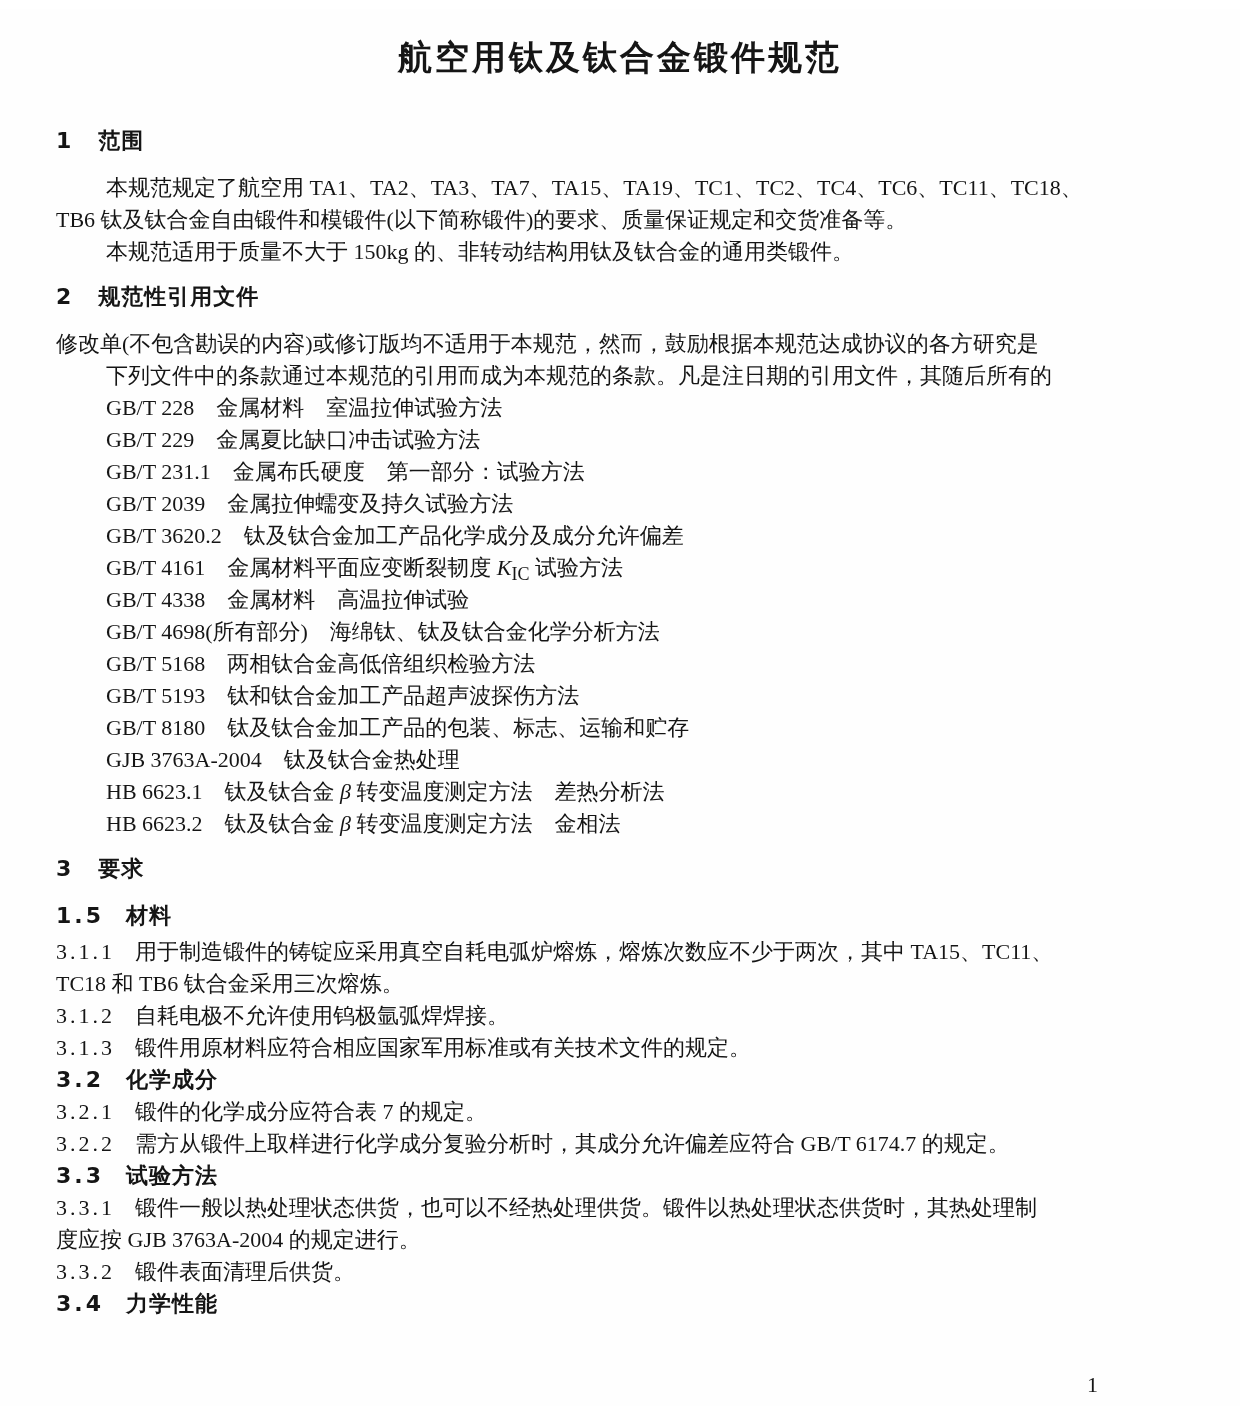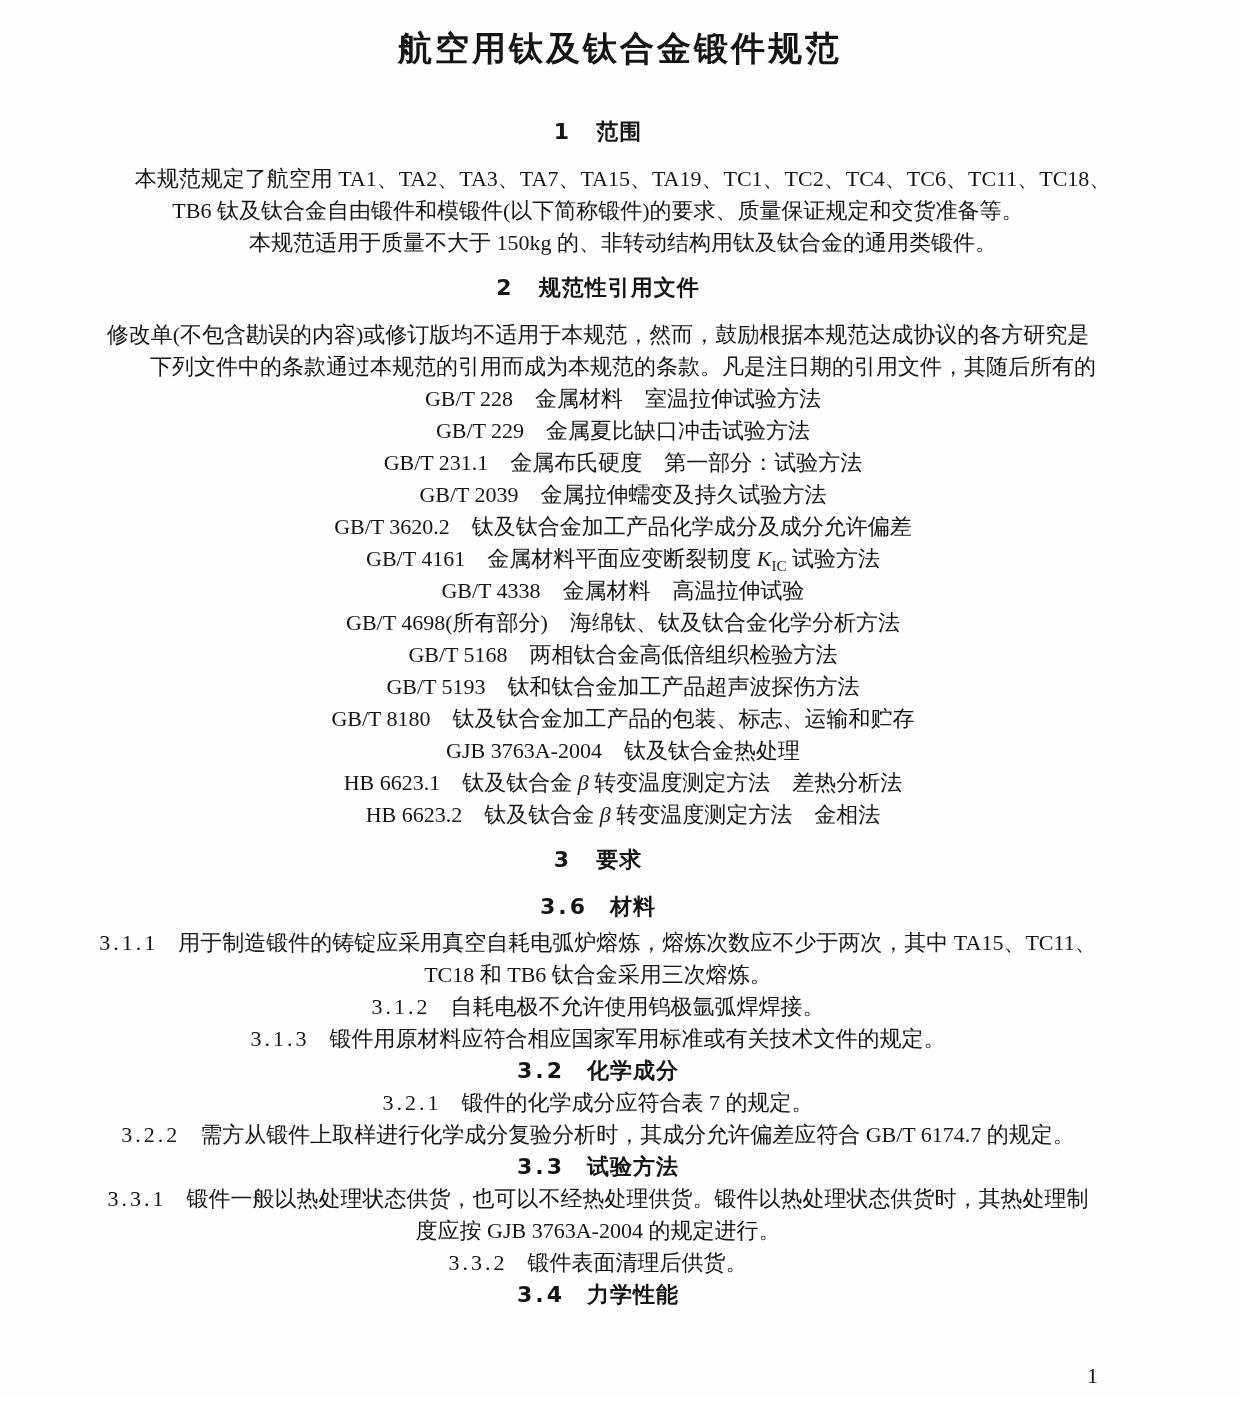--- a/index.html
+++ b/index.html
@@ -3,30 +3,31 @@
 <meta charset="utf-8">
 <style>
   html,body{margin:0;padding:0;background:#ffffff;}
   .page{
     position:relative;
     width:1240px;height:1397px;
     background:#fefefe;
     color:#151515;
     font-family:"Liberation Serif","DejaVu Serif",serif;
     overflow:hidden;
+    margin-top:9px;
   }
   .title{
     margin:26px 0 44px 0;
     font-size:34px;
     font-weight:bold;
     text-align:center;
     letter-spacing:3px;
     font-family:"DejaVu Sans","Liberation Sans",sans-serif;
   }
-  .content{padding:0 100px 0 56px;text-align:center;}
+  .content{padding:0 100px 0 56px;}
   .line{
     font-size:22px;
     line-height:32px;
     white-space:pre;
   }
   .p1{text-indent:50px;}
   .ref{padding-left:50px;}
   .h2{
     font-weight:bold;
     font-family:"DejaVu Sans","Liberation Sans",sans-serif;
@@ -36,21 +37,21 @@
   .h3{
     font-weight:bold;
     font-family:"DejaVu Sans","Liberation Sans",sans-serif;
     letter-spacing:1px;
   }
   .h3-first{margin:11px 0 4px 0;}
   .h2 .num{margin-right:26px;}
   .h3 .num{margin-right:22px;letter-spacing:3px;}
   .clause .cnum{margin-right:20px;letter-spacing:3px;}
   .it{font-style:italic;font-family:"Liberation Serif",serif;letter-spacing:0;}
-  sub.sb{font-size:15px;line-height:0;}
+  sub.sb{font-size:18px;line-height:0;}
   .page-number{
     position:absolute;
     right:142px;bottom:8px;
     font-size:22px;
   }
 </style>
 </head>
 <body>
 
 <div class="page">
@@ -83,21 +84,21 @@
     <div class="line ref">GB/T 5168　两相钛合金高低倍组织检验方法</div>
     <div class="line ref">GB/T 5193　钛和钛合金加工产品超声波探伤方法</div>
     <div class="line ref">GB/T 8180　钛及钛合金加工产品的包装、标志、运输和贮存</div>
     <div class="line ref">GJB 3763A-2004　钛及钛合金热处理</div>
 
     <div class="line ref"><span>HB 6623.1　钛及钛合金 </span><span class="it">β</span><span> 转变温度测定方法　差热分析法</span></div>
     <div class="line ref"><span>HB 6623.2　钛及钛合金 </span><span class="it">β</span><span> 转变温度测定方法　金相法</span></div>
 
     <div class="line h2"><span class="num">3</span><span>要求</span></div>
 
-    <div class="line h3 h3-first"><span class="num">3.6</span><span>材料</span></div>
+    <div class="line h3 h3-first"><span class="num">1.5</span><span>材料</span></div>
 
     <div class="line clause"><span class="cnum">3.1.1</span><span>用于制造锻件的铸锭应采用真空自耗电弧炉熔炼，熔炼次数应不少于两次，其中 TA15、TC11、</span></div>
     <div class="line cont">TC18 和 TB6 钛合金采用三次熔炼。</div>
     <div class="line clause"><span class="cnum">3.1.2</span><span>自耗电极不允许使用钨极氩弧焊焊接。</span></div>
     <div class="line clause"><span class="cnum">3.1.3</span><span>锻件用原材料应符合相应国家军用标准或有关技术文件的规定。</span></div>
 
     <div class="line h3"><span class="num">3.2</span><span>化学成分</span></div>
 
     <div class="line clause"><span class="cnum">3.2.1</span><span>锻件的化学成分应符合表 7 的规定。</span></div>
     <div class="line clause"><span class="cnum">3.2.2</span><span>需方从锻件上取样进行化学成分复验分析时，其成分允许偏差应符合 GB/T 6174.7 的规定。</span></div>

